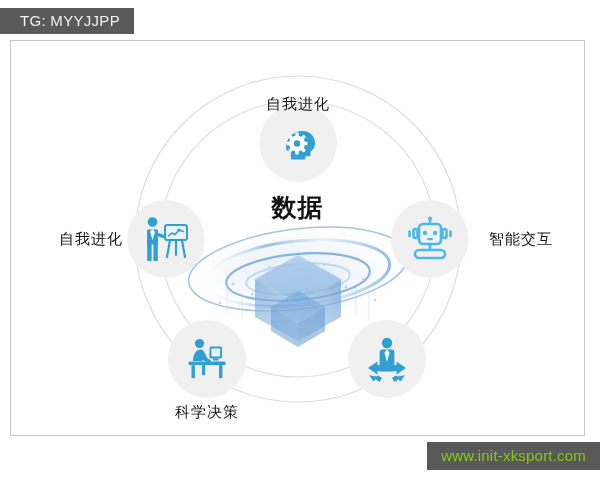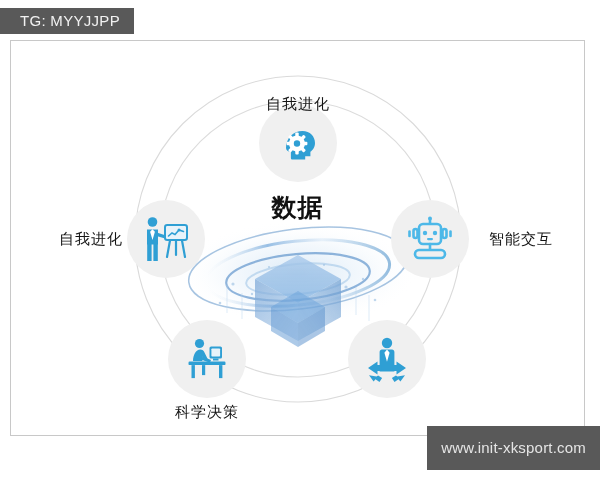--- a/index.html
+++ b/index.html
@@ -31,23 +31,23 @@
     z-index: 40;
   }
 
   
   #watermark {
     position: absolute;
     right: 0;
     bottom: 10px;
     height: 28px;
     line-height: 28px;
-    padding: 8px 14px;
+    padding: 0 14px;
     background: #595959;
-    color: #e5e5e5;
+    color: #84cc16;
     font-size: 15px;
     letter-spacing: 0.2px;
     white-space: nowrap;
     z-index: 40;
   }
 
   
   #slide-frame {
     position: absolute;
     left: 10px;

